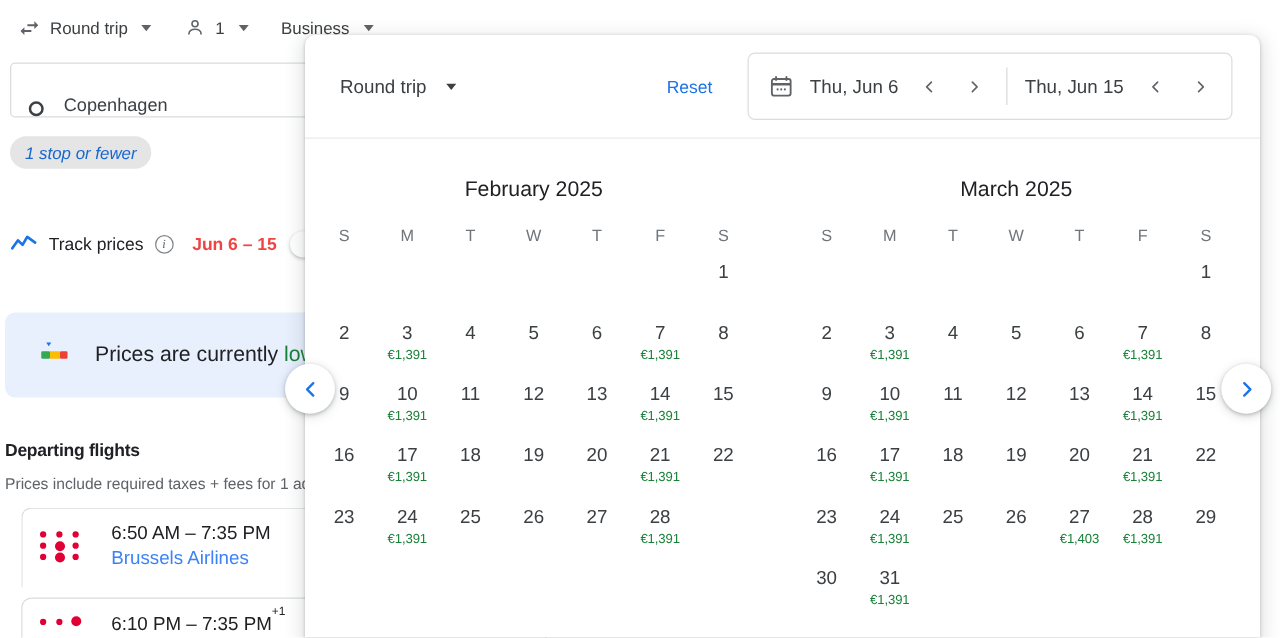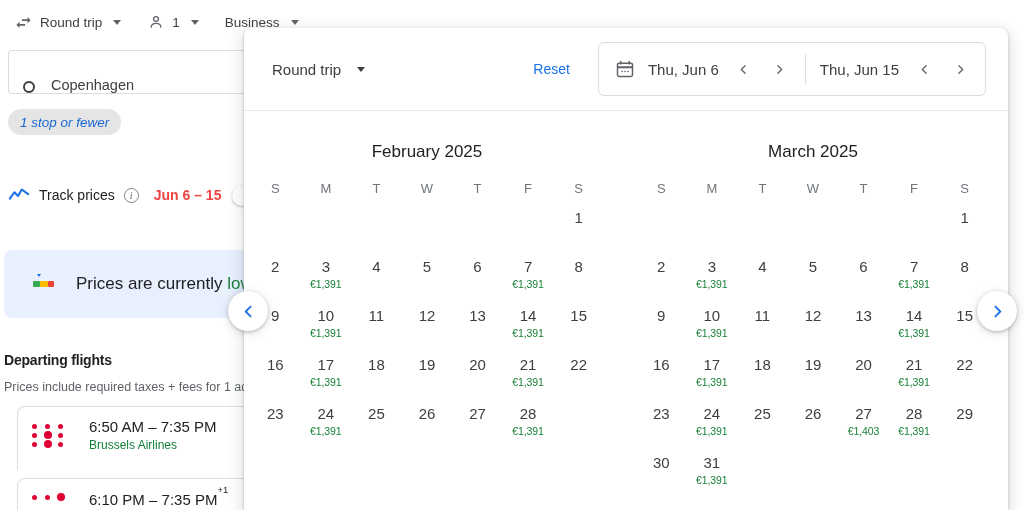--- a/index.html
+++ b/index.html
@@ -100,21 +100,21 @@
   .flight-card {
     position:absolute; left:17px; width:420px;
     border:1px solid #dadce0; border-radius:8px;
     background:#fff;
   }
   #flight-card-1 { top:406px; height:64px; border-bottom:none; border-radius:8px 8px 0 0;}
   #flight-card-2 { top:478px; height:48px; }
   .flight-inner { display:flex; align-items:center; gap:22px; padding:11px 0 0 14px; }
   .flight-times { font-size:15px; color:#202124; font-weight:500; white-space:nowrap;}
   .flight-times sup { font-size:9.5px; top:-6px; position:relative;}
-  .flight-airline { font-size:12px; color:#15803d; margin-top:3px;}
+  .flight-airline { font-size:15px; color:#3b82f6; margin-top:3px;}
 
   
   .logo-dots { display:grid; grid-template-columns:repeat(3,9px); gap:4px; }
   .logo-dots i { width:5px;height:5px;border-radius:50%;background:#e00034; display:block;}
   .logo-dots i.big { width:8px;height:8px;margin:-1.5px;}
 
   
   #cal-panel {
     position:absolute; left:244px; top:28px;
     width:764px; height:482px;

